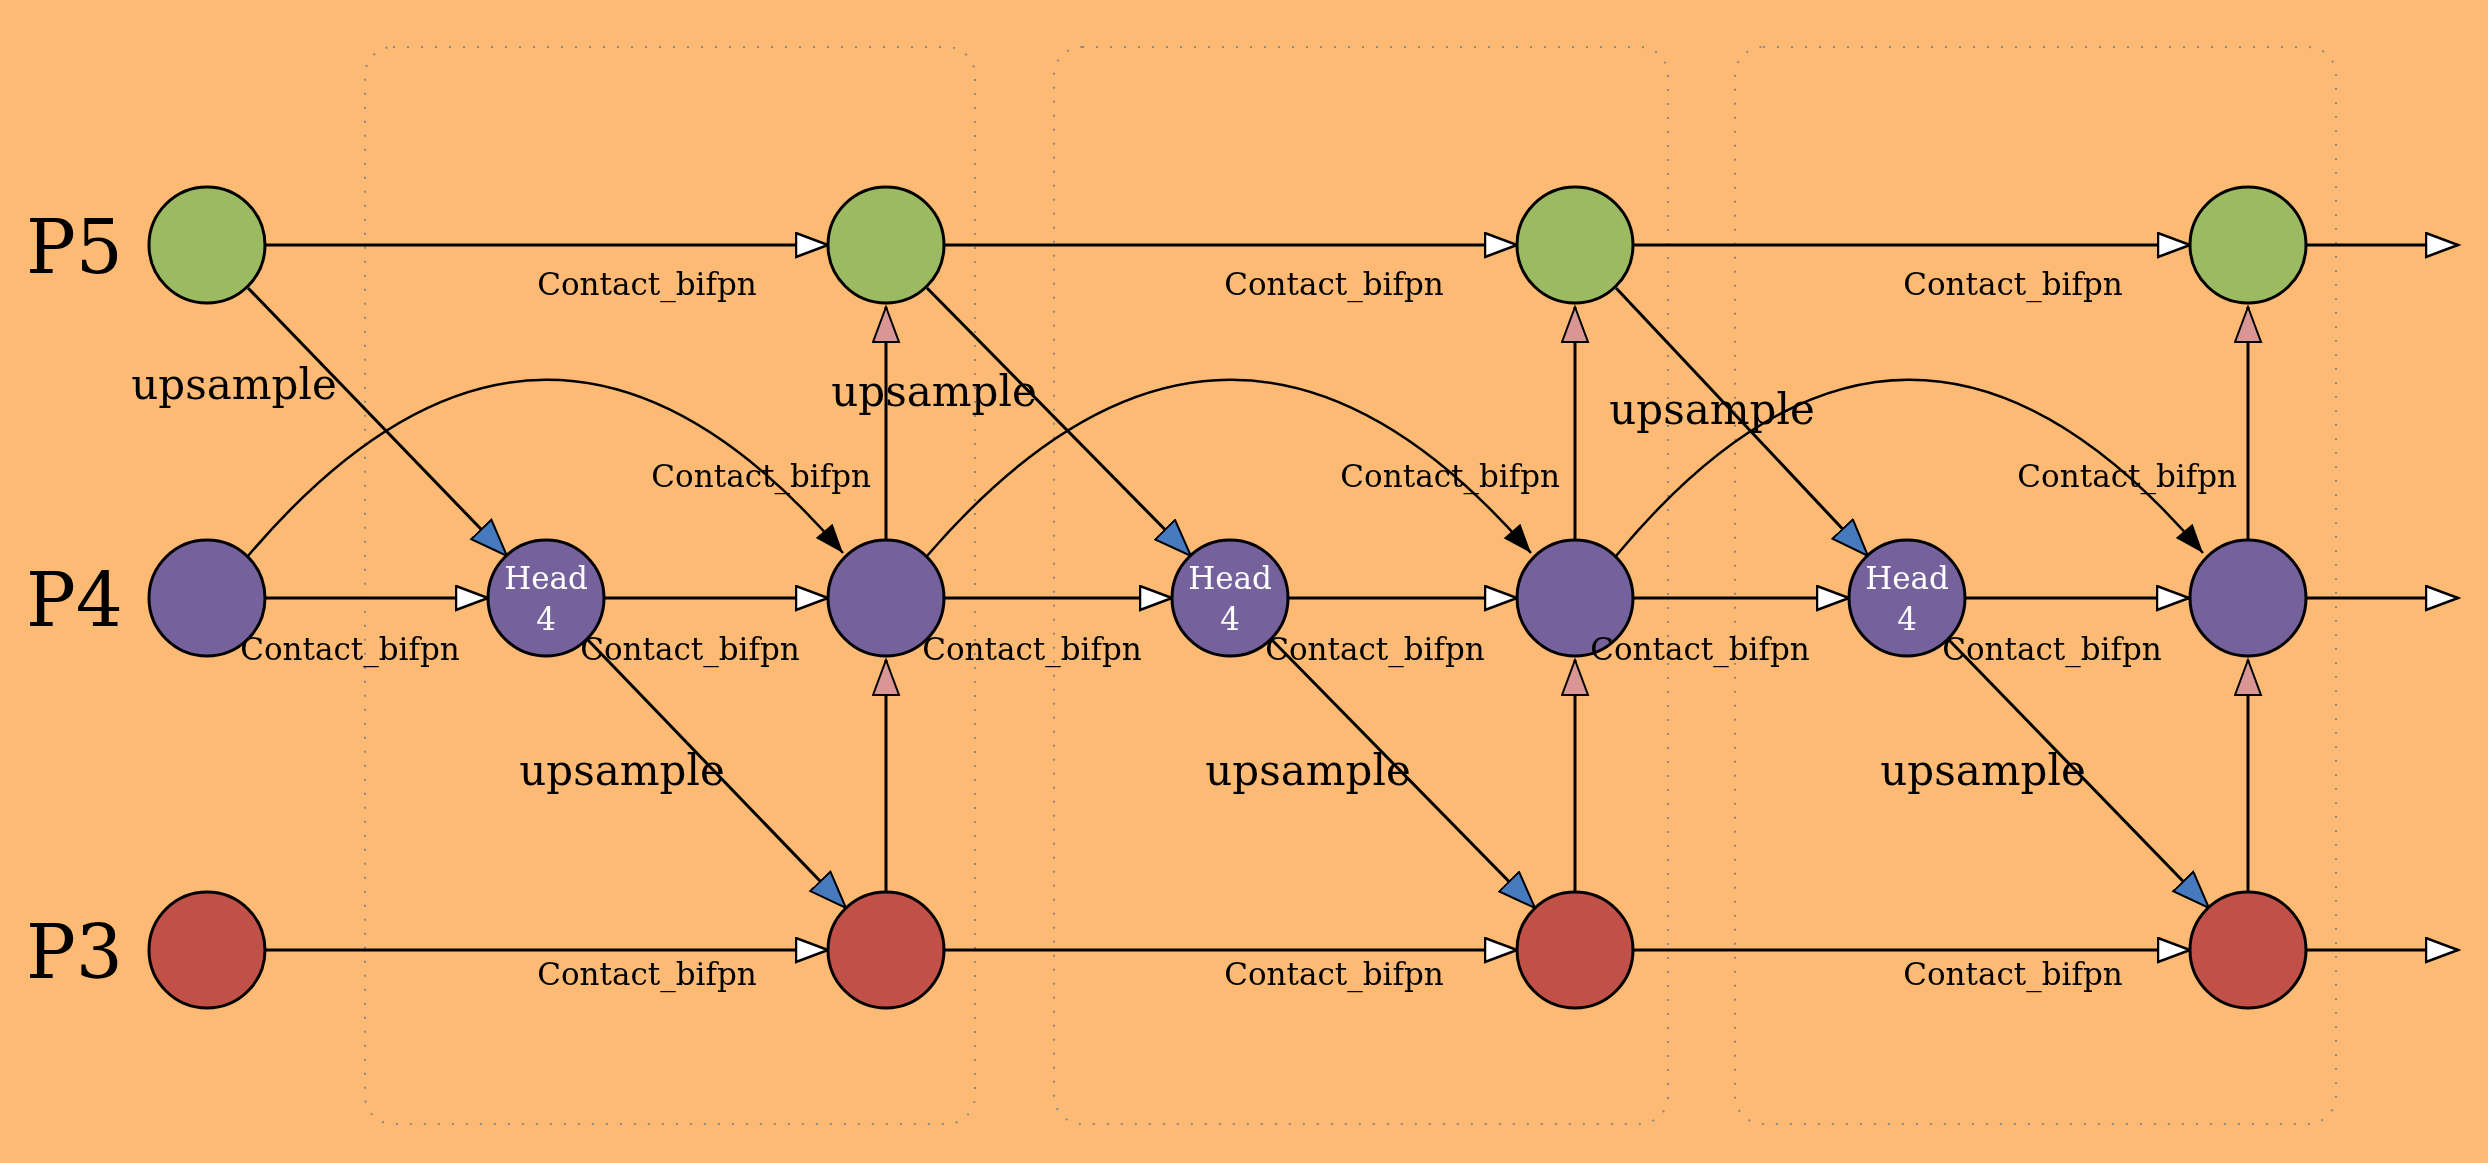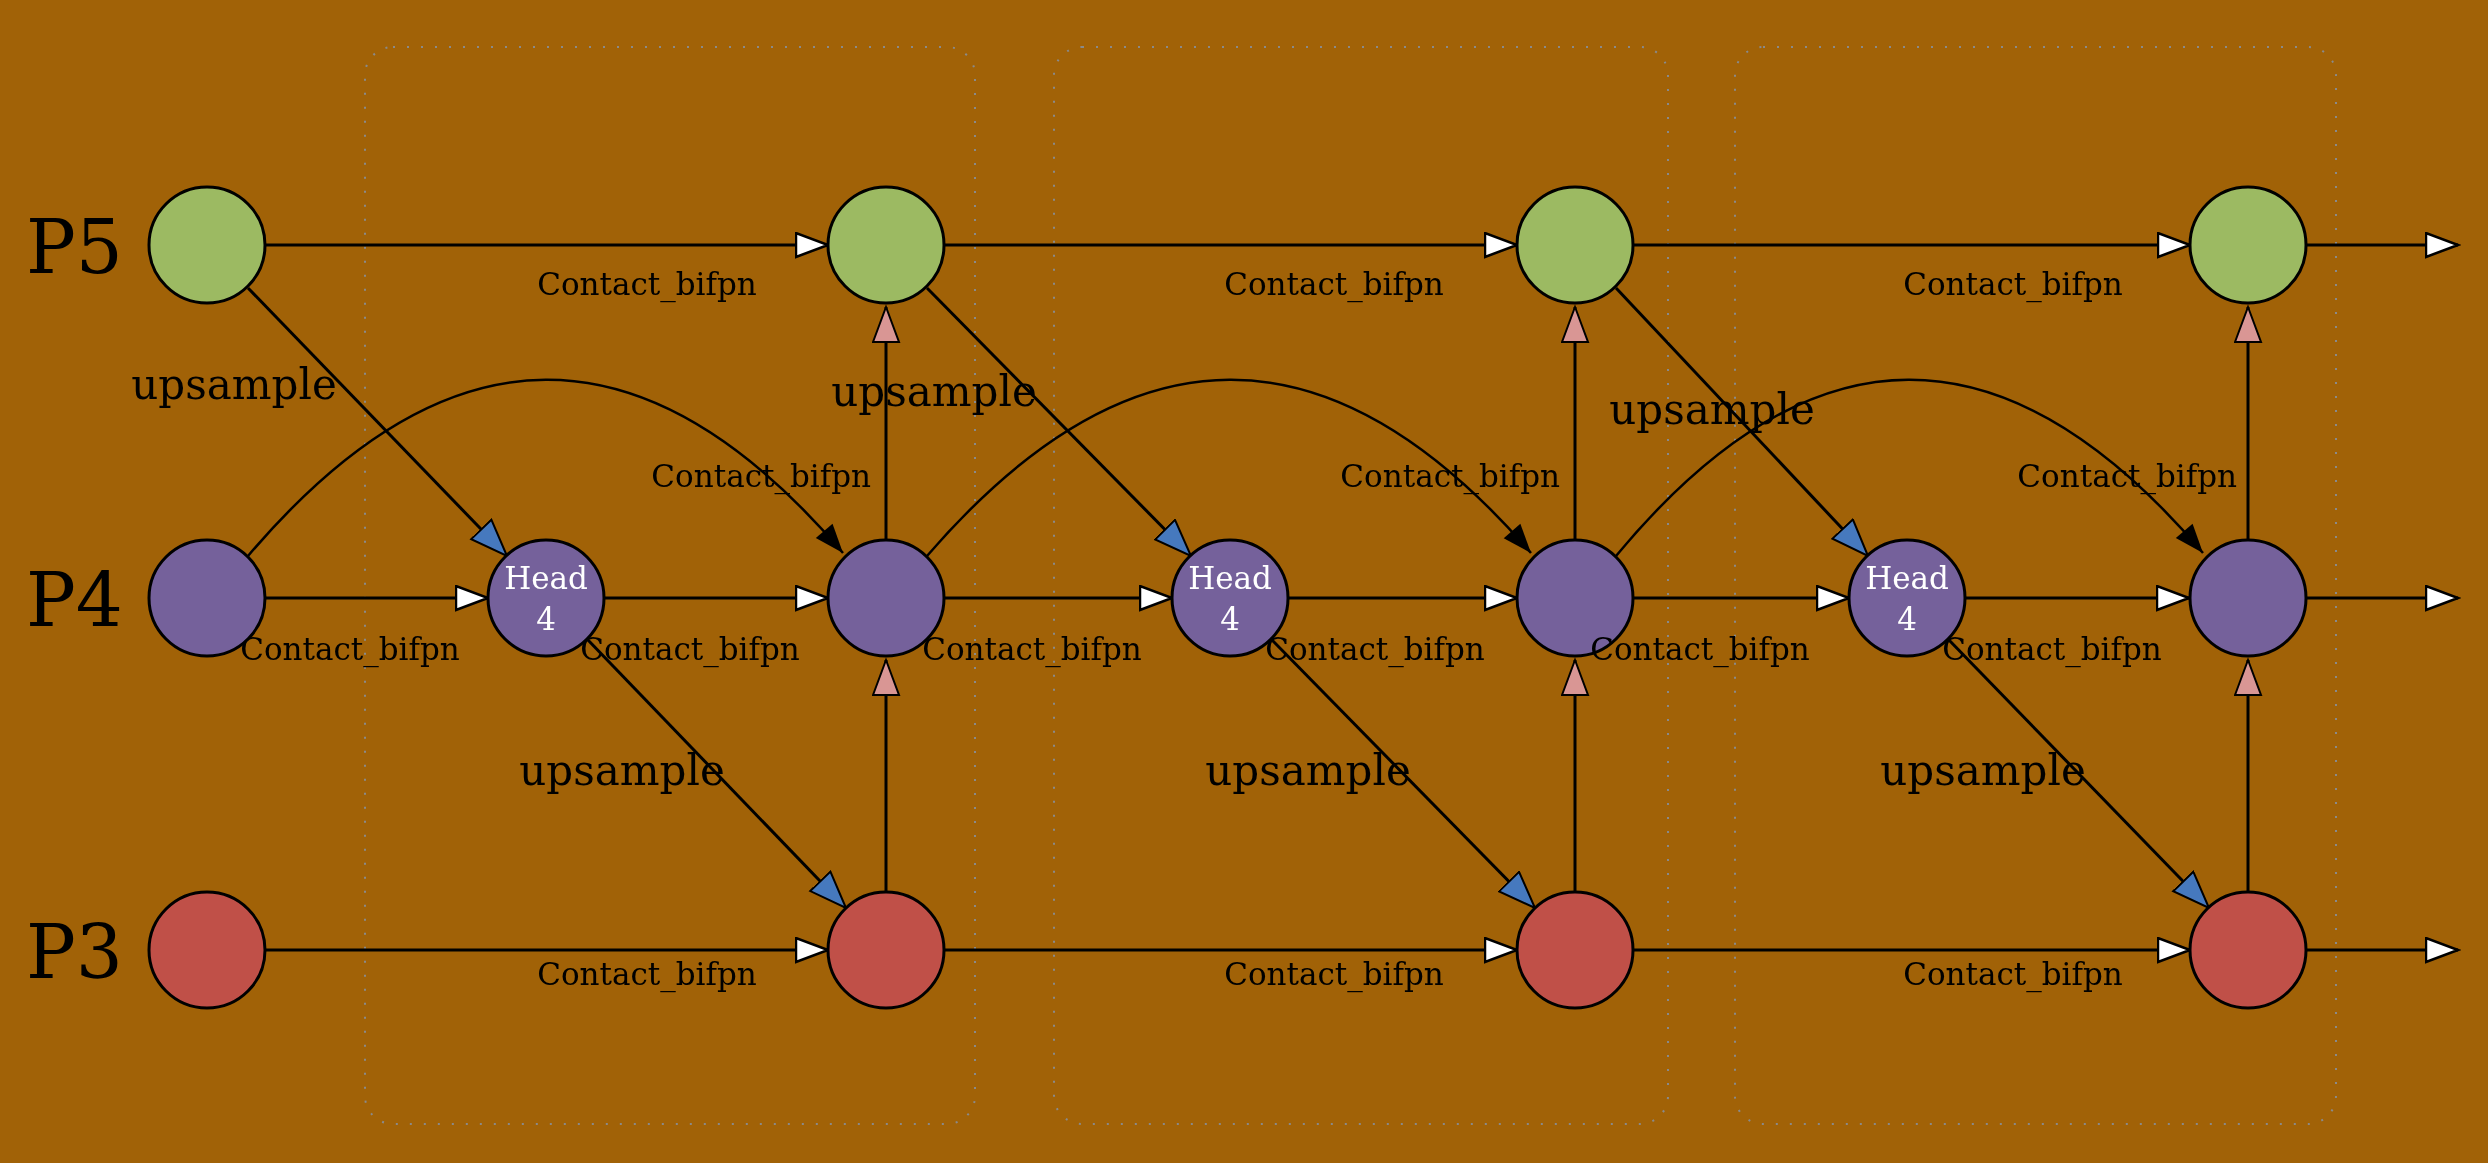--- a/index.html
+++ b/index.html
@@ -1,16 +1,16 @@
 <!DOCTYPE html>
 <html><head>
 <meta charset="utf-8">
 <style>
   html,body{margin:0;padding:0;background:#ffffff;}
-  .stage{width:2488px;height:1163px;position:relative;background:#a16207;overflow:hidden;}
+  .stage{width:2488px;height:1163px;position:relative;background:#fdba74;overflow:hidden;}
   svg{display:block;}
   text{font-family:"DejaVu Serif","Liberation Serif",serif;fill:#000;}
   .rowlabel{font-size:74px;}
   .edgelabel{font-size:31px;}
   .uplabel{font-size:42px;}
   .headlabel{font-size:31px;fill:#ffffff;}
   .edge{stroke:#000;stroke-width:3;fill:none;}
   .arc{stroke:#000;stroke-width:2.5;fill:none;}
   .node{stroke:#000;stroke-width:3;}
   .block{fill:none;stroke:#8a8a8a;stroke-width:2;stroke-dasharray:2 12;}

